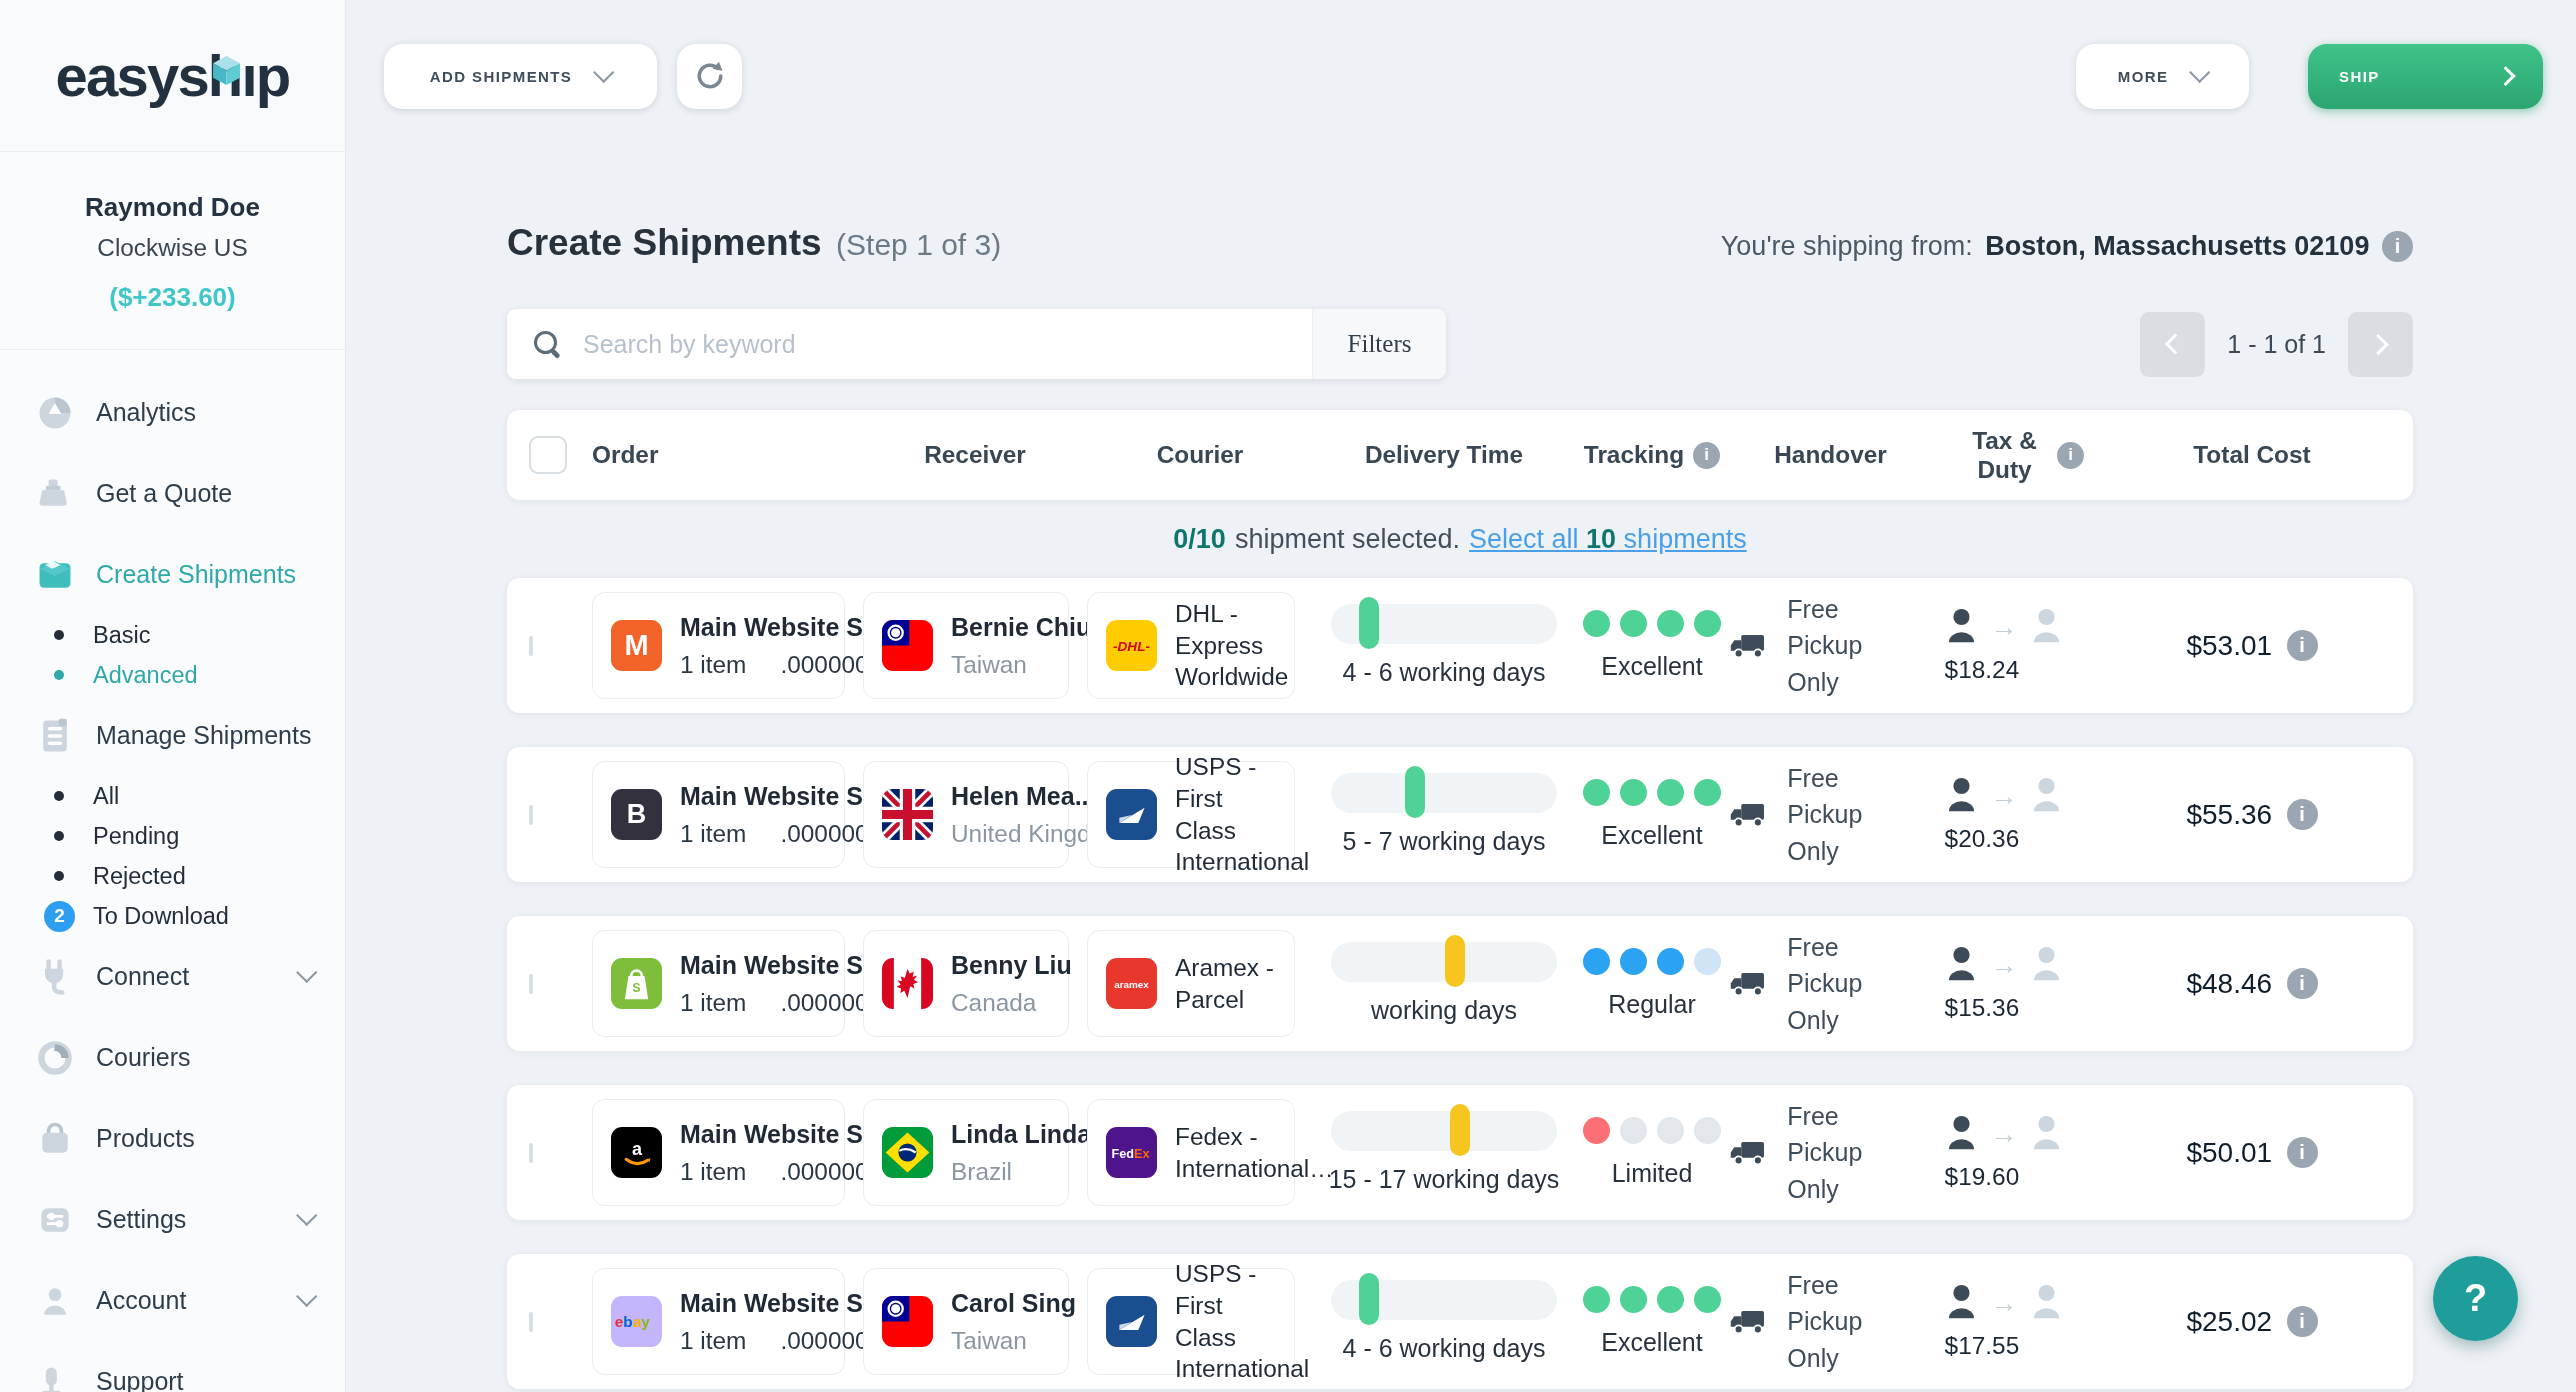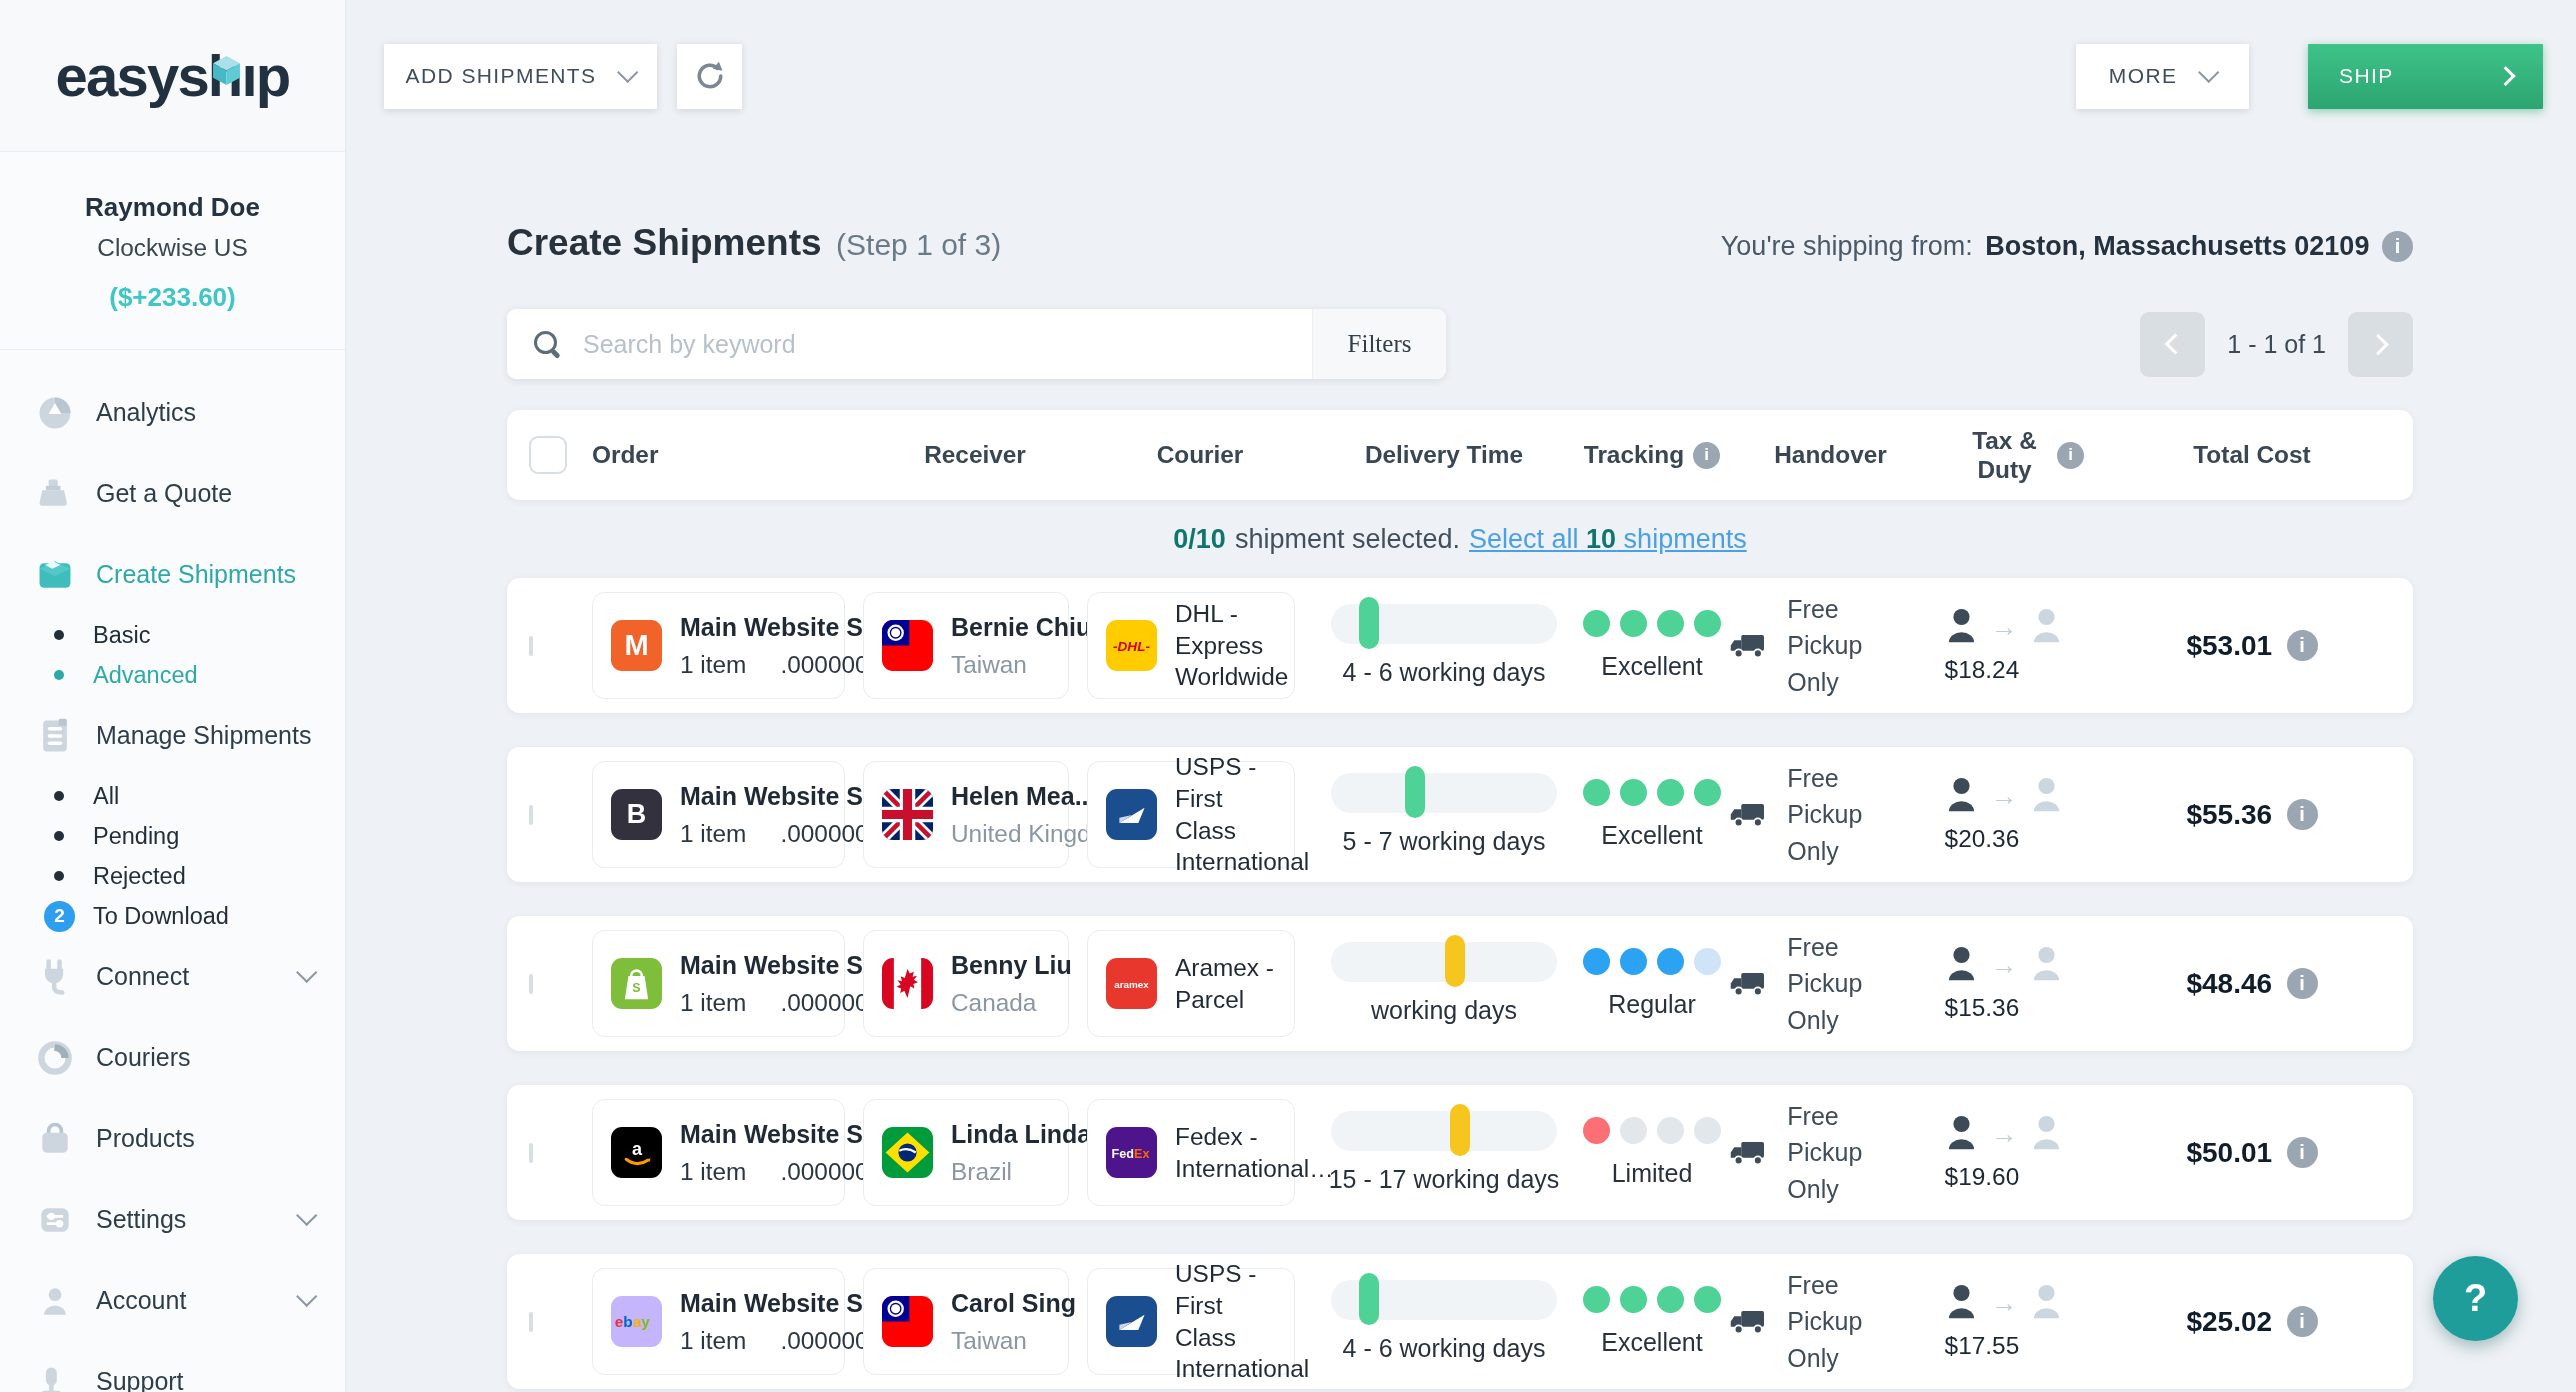--- a/index.html
+++ b/index.html
@@ -26,21 +26,21 @@
   .nav-sub .sub-lbl { font-size:23.5px; color:#222e3a; margin-left:29px; }
   .nav-sub.active .dot { background:#2fa8a8; }
   .nav-sub.active .sub-lbl { color:#2fa8a8; }
   .nav-sub .badge { width:31px; height:31px; margin-left:-10px; flex:0 0 31px; border-radius:50%; background:#2e9ff0; color:#fff; font-size:19px; font-weight:700; display:flex; align-items:center; justify-content:center; }
   .nav-sub .badge + .sub-lbl { margin-left:18px; }
   .chev { width:15.4px; height:15.4px; border-right:2.7px solid #8b97a3; border-bottom:2.7px solid #8b97a3; transform:rotate(45deg); margin-top:-7.2px; }
 
   
   .main { flex:1; display:flex; flex-direction:column; }
   .topbar { height:152px; display:flex; align-items:center; padding:0 33px 0 38px; }
-  .btn { display:inline-flex; align-items:center; justify-content:center; gap:23.5px; background:#fff; border:none; border-radius:1px; height:65px; box-shadow:0 1.8px 7.2px rgba(40,60,80,.14); font-size:21px; font-weight:400; letter-spacing:1.4px; color:#3f4d5a; cursor:pointer; font-family:inherit; }
+  .btn { display:inline-flex; align-items:center; justify-content:center; gap:23.5px; background:#fff; border:none; border-radius:19px; height:65px; box-shadow:0 1.8px 7.2px rgba(40,60,80,.14); font-size:15px; font-weight:700; letter-spacing:1.4px; color:#3f4d5a; cursor:pointer; font-family:inherit; }
   .btn-add { width:273px; }
   .btn-refresh { width:65px; margin-left:20px; }
   .topbar-right { margin-left:auto; display:flex; align-items:center; gap:32px; }
   .btn-more { width:173px; }
   .btn-ship { width:235px; background:linear-gradient(180deg,#3ec389,#2ca571); color:#fff; justify-content:space-between; padding:0 31px; box-shadow:0 2.7px 9px rgba(44,165,113,.45);margin-left:27px; }
   .chev-r { width:13.5px; height:13.5px; border-top:3.6px solid #fff; border-right:3.6px solid #fff; transform:rotate(45deg); }
 
   .content { padding:0 163px 0 161px; flex:1; }
   .title-row { margin-top:70px; display:flex; align-items:baseline; }
   .page-title { font-size:37px; font-weight:600; color:#28323c; }
@@ -87,21 +87,21 @@
   .dl-text,.trk-text { font-size:25px; color:#28323e; }
   .dots { display:flex; gap:10px; }
   .dotc { width:27px; height:27px; border-radius:50%; }
   .handover { display:flex; align-items:center; gap:16.3px; }
   .ho-text { font-size:25px; color:#3f4c59; width:126px; line-height:1.45; }
   .tax { display:flex; flex-direction:column; align-items:flex-start; gap:9px; padding-left:12.6px; }
   .tax-icons { display:flex; align-items:center; gap:12.6px; }
   .tax-arrow { font-size:27px; color:#c3cdd5; }
   .tax-val { font-size:24.4px; color:#1c2834; }
   .total { display:flex; align-items:center; justify-content:center; gap:14.5px; }
-  .total-val { font-size:28px; font-weight:700; color:#101d2b; }
+  .total-val { font-size:28px; font-weight:400; color:#101d2b; }
   .info-i { display:inline-flex; align-items:center; justify-content:center; width:31px; height:31px; border-radius:50%; background:#9aa6b1; color:#fff; font-size:20px; font-weight:700; cursor:pointer; flex:0 0 31px; }
   .info-i.sm { width:27px; height:27px; font-size:17px; flex:0 0 27px; }
 
   .help-btn { position:absolute; right:58px; bottom:52px; width:85px; height:85px; border-radius:50%; border:none; background:#1f9d9b; color:#fff; font-size:38px; font-weight:700; box-shadow:0 5.4px 16.3px rgba(20,90,90,.35); cursor:pointer; }
 </style>
 </head>
 <body>
 
 <div class="app">
 

